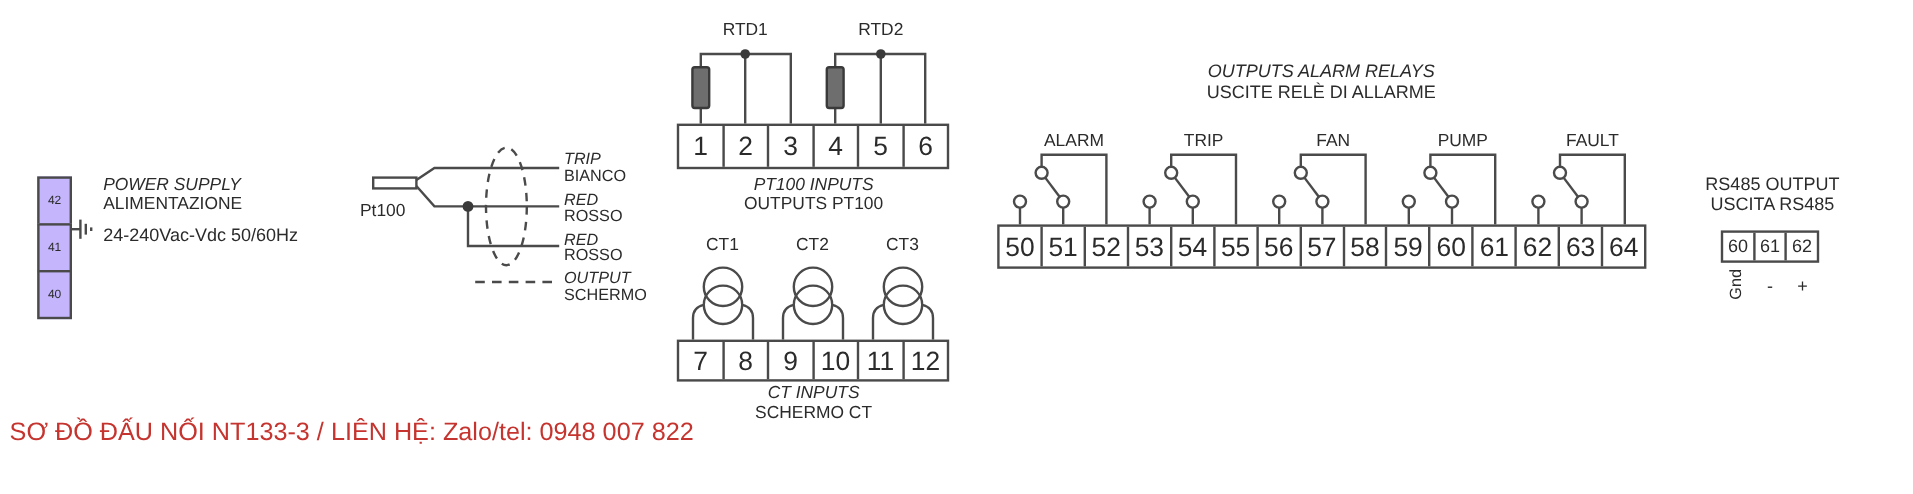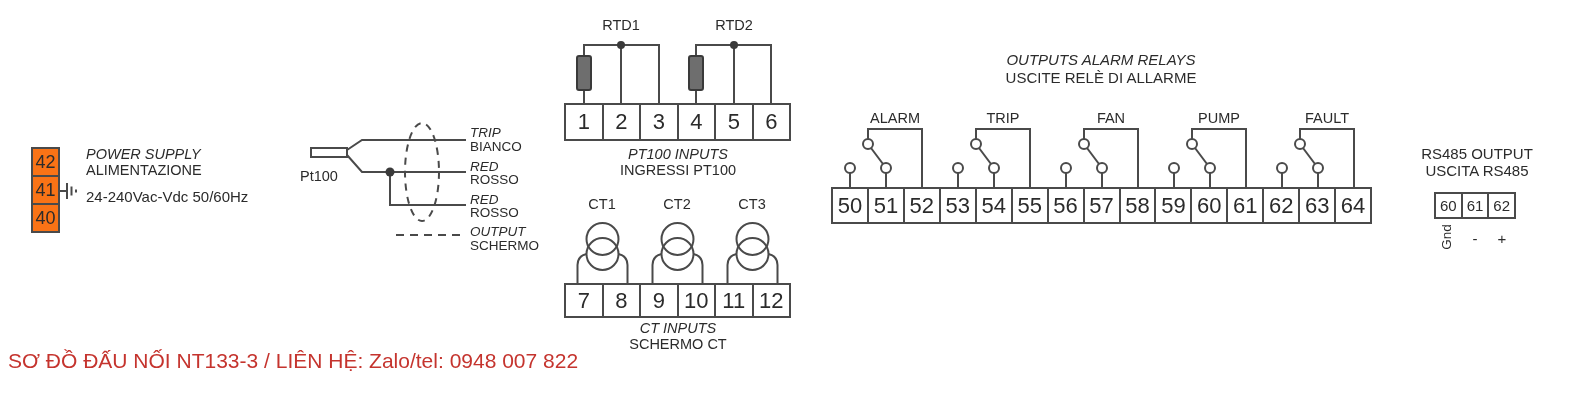--- a/index.html
+++ b/index.html
@@ -17,23 +17,23 @@
   }
   .tstrip .cell{
     flex:1;display:flex;align-items:center;justify-content:center;
     border-left:2px solid #4a4a4a;font-size:22px;color:#2b2b2b;
   }
   .tstrip .cell:first-child{border-left:none;}
   .tstrip.small .cell{font-size:15px;}
   
   .vblock{position:absolute;display:flex;flex-direction:column;}
   .vblock .cell{
-    box-sizing:border-box;width:29px;height:30px;margin-top:-2px;
-    border:2px solid #4a4a4a;background:#f97316;display:flex;align-items:center;
-    justify-content:center;font-size:18px;
+    box-sizing:border-box;width:29px;height:41px;margin-top:-2px;
+    border:2px solid #4a4a4a;background:#c4b5fd;display:flex;align-items:center;
+    justify-content:center;font-size:10px;
   }
   .vblock .cell:first-child{margin-top:0;}
   .lbl{position:absolute;white-space:nowrap;}
   .sz13{font-size:13.5px;line-height:14px;}
   .sz14{font-size:14.5px;line-height:16px;}
   .sz15{font-size:15px;line-height:17px;}
   .caption{
     position:absolute;left:8px;top:349px;font-size:21px;color:#c5342e;
     white-space:nowrap;
   }
@@ -168,21 +168,21 @@
   <div class="lbl sz14 ctr" style="left:704px;top:17px;width:60px;">RTD2</div>
   <div class="tstrip" style="left:564px;top:103px;width:227px;height:38px;">
     <div class="cell">1</div>
     <div class="cell">2</div>
     <div class="cell">3</div>
     <div class="cell">4</div>
     <div class="cell">5</div>
     <div class="cell">6</div>
   </div>
   <div class="lbl sz14 it ctr" style="left:565px;top:146px;width:226px;">PT100 INPUTS</div>
-  <div class="lbl sz14 ctr" style="left:565px;top:162px;width:226px;">INGRESSI PT100</div>
+  <div class="lbl sz14 ctr" style="left:565px;top:162px;width:226px;">OUTPUTS PT100</div>
 
   <div class="lbl sz14 ctr" style="left:572px;top:196px;width:60px;">CT1</div>
   <div class="lbl sz14 ctr" style="left:647px;top:196px;width:60px;">CT2</div>
   <div class="lbl sz14 ctr" style="left:722px;top:196px;width:60px;">CT3</div>
   <div class="tstrip" style="left:564px;top:283px;width:227px;height:35px;">
     <div class="cell">7</div>
     <div class="cell">8</div>
     <div class="cell">9</div>
     <div class="cell">10</div>
     <div class="cell">11</div>

